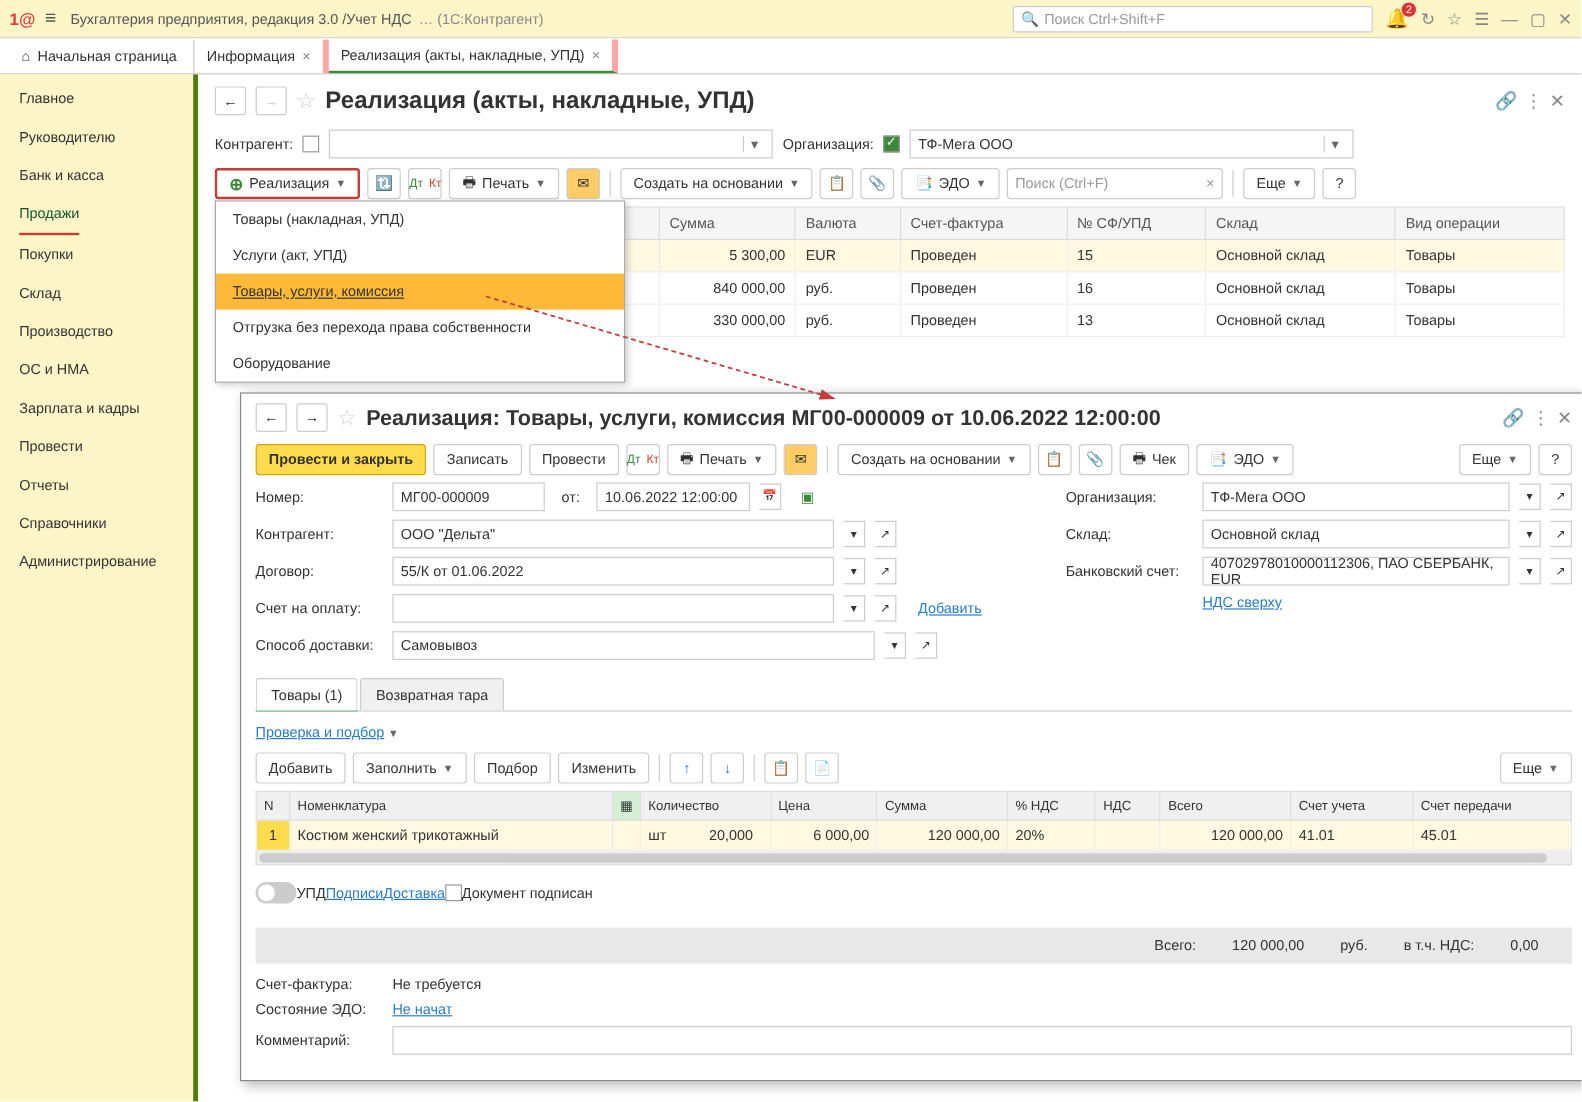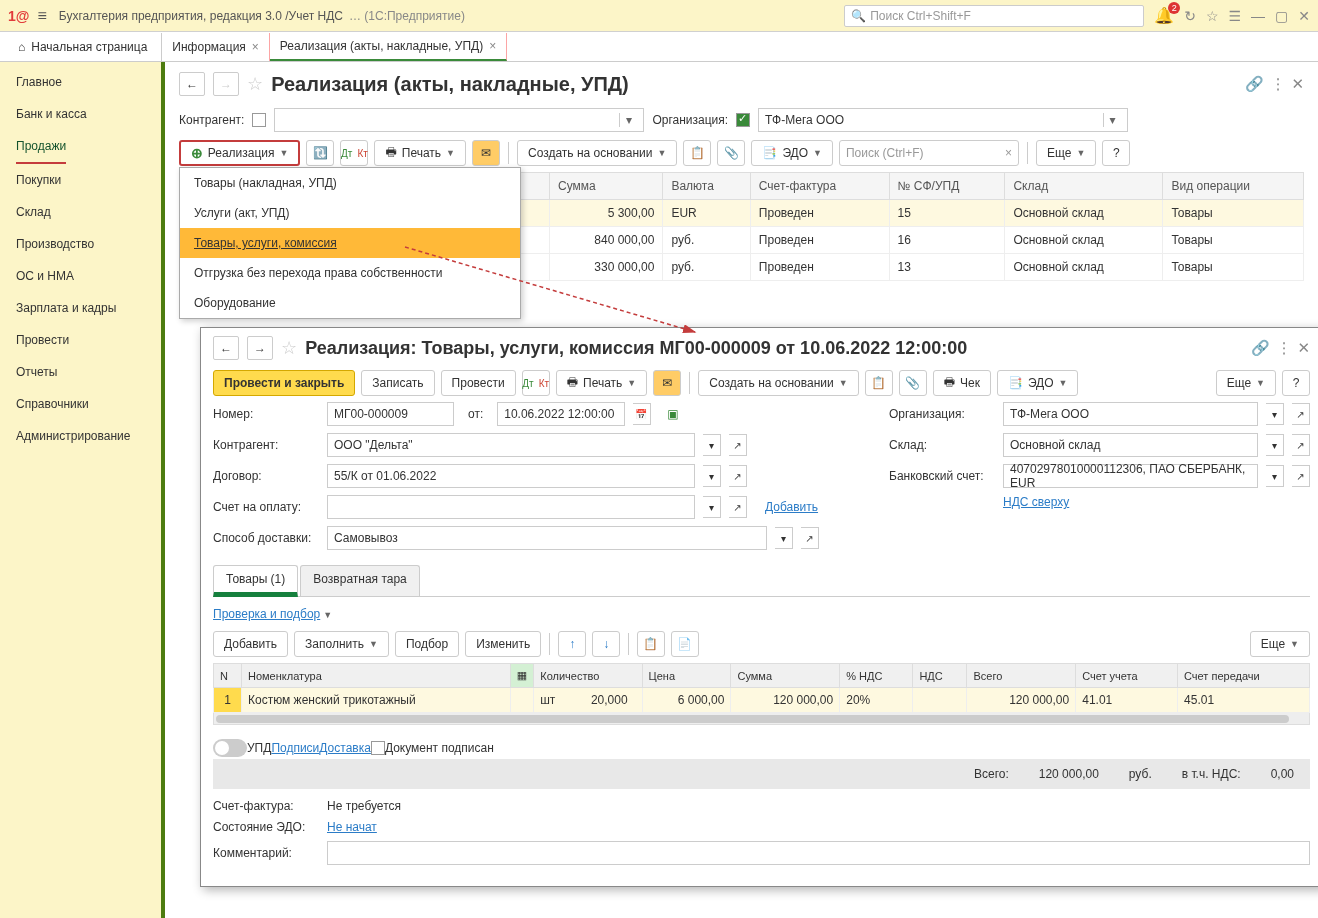--- a/index.html
+++ b/index.html
@@ -12,21 +12,21 @@
     .app-title { flex: 1; display: flex; align-items: center; gap: 6px; color: #555; }
     .search-box { width: 300px; height: 22px; background: #fff; border: 1px solid #ccc; padding: 0 6px; border-radius: 2px; color: #999; font-size: 12px; display: flex; align-items: center; }
     .top-icons { display: flex; align-items: center; gap: 10px; margin-left: 10px; }
     .bell-badge { position: relative; color: #3a8a3a; font-size: 16px; }
     .bell-badge .badge { position: absolute; top: -4px; right: -6px; background: #d33; color: #fff; border-radius: 50%; font-size: 9px; width: 12px; height: 12px; display: flex; align-items: center; justify-content: center; }
     .top-icon { color: #888; font-size: 14px; cursor: pointer; }
     
     
     .tabs-bar { height: 30px; background: #fff; border-bottom: 1px solid #ccc; display: flex; align-items: center; padding-left: 4px; }
     .home-tab { display: flex; align-items: center; gap: 6px; padding: 0 14px; height: 28px; border-right: 1px solid #ccc; cursor: pointer; }
-    .tab { display: flex; align-items: center; gap: 6px; padding: 0 10px; height: 28px; border-right: 1px solid #fca5a5; cursor: pointer; position: relative; }
+    .tab { display: flex; align-items: center; gap: 6px; padding: 0 10px; height: 28px; border-right: 5px solid #fca5a5; cursor: pointer; position: relative; }
     .tab.active { border-bottom: 2px solid #3a8a3a; }
     .tab-close { color: #888; cursor: pointer; }
     
     
     .main-layout { display: flex; height: calc(918px - 62px); }
     .sidebar { width: 165px; background: #fcf5c8; border-right: 4px solid #4d7c0f; padding: 4px 0; }
     .sidebar-item { padding: 9px 16px; cursor: pointer; color: #333; }
     .sidebar-item.active { color: #14532d; border-bottom: 2px solid #c43c3c; display: inline-block; margin-left: 16px; padding: 9px 0; }
     
     .content { flex: 1; position: relative; padding: 10px 14px; overflow: hidden; }
@@ -80,52 +80,52 @@
     .form-label { width: 106px; }
     .form-input { height: 24px; border: 1px solid #ccc; padding: 0 6px; display: flex; align-items: center; background: #fff; }
     .small-btn { width: 18px; height: 22px; border: 1px solid #ccc; display: flex; align-items: center; justify-content: center; font-size: 10px; cursor: pointer; border-left: none; }
     .link { color: #2b7cc7; text-decoration: underline; cursor: pointer; }
     
     .two-col { display: flex; gap: 70px; }
     .col { flex: 1; }
     
     .tab-strip { display: flex; border-bottom: 1px solid #ccc; margin-top: 8px; }
     .tab-btn { padding: 6px 12px; border: 1px solid #ccc; border-bottom: none; background: #f0f0f0; cursor: pointer; margin-right: 2px; border-radius: 3px 3px 0 0; }
-    .tab-btn.active { background: #fff; border-bottom: 5px solid #15803d; margin-bottom: -1px; }
+    .tab-btn.active { background: #fff; border-bottom: 1px solid #15803d; margin-bottom: -1px; }
     
     .item-toolbar { display: flex; gap: 6px; margin: 10px 0 6px; align-items: center; }
     
     .item-table { width: 100%; border-collapse: collapse; }
     .item-table th { background: #f0f0f0; border: 1px solid #ddd; padding: 5px 6px; text-align: left; font-weight: normal; font-size: 11px; }
     .item-table td { border: 1px solid #eee; padding: 5px 6px; font-size: 12px; }
     .item-table tr.sel td { background: #fef9e0; }
     .row-num { background: #ffdb4d !important; text-align: center; width: 28px; }
     
     .hscroll { height: 12px; background: #eee; border: 1px solid #ddd; border-top: none; position: relative; }
     .hscroll-thumb { position: absolute; left: 2px; top: 2px; width: 98%; height: 8px; background: #ccc; border-radius: 4px; }
     
     .footer-bar { display: flex; align-items: center; margin-top: 14px; }
     .toggle { width: 34px; height: 18px; border-radius: 10px; background: #ccc; position: relative; cursor: pointer; }
     .toggle::after { content: ''; position: absolute; left: 2px; top: 2px; width: 14px; height: 14px; background: #fff; border-radius: 50%; }
     
-    .totals-bar { background: #e8e8e8; padding: 8px 16px; display: flex; align-items: center; gap: 30px; margin-top: 2px; }
+    .totals-bar { background: #e8e8e8; padding: 8px 28px; display: flex; align-items: center; gap: 30px; margin-top: 20px; }
     .totals-bar .spacer { flex: 1; }
     
     
     .arrow-svg { position: absolute; top: 175px; left: 230px; z-index: 30; pointer-events: none; }
   </style>
 </head>
 <body>
 
 <div class="top-bar">
   <span class="logo-1c">1@</span>
   <span class="burger">≡</span>
   <div class="app-title">
     <span>Бухгалтерия предприятия, редакция 3.0 /Учет НДС</span>
-    <span style="color:#888;">… (1С:Предприятие)</span>
+    <span style="color:#888;">… (1С:Контрагент)</span>
   </div>
   <div class="search-box">
     <span style="margin-right:4px;">🔍</span>
     <span>Поиск Ctrl+Shift+F</span>
   </div>
   <div class="top-icons">
     <span class="bell-badge">🔔<span class="badge">2</span></span>
     <span class="top-icon">↻</span>
     <span class="top-icon">☆</span>
     <span class="top-icon">☰</span>
@@ -146,20 +146,21 @@
   </div>
   <div class="tab active">
     <span>Реализация (акты, накладные, УПД)</span>
     <span class="tab-close">×</span>
   </div>
 </div>
 
 <div class="main-layout">
   <div class="sidebar">
     <div class="sidebar-item">Главное</div>
+    <div class="sidebar-item">Руководителю</div>
     <div class="sidebar-item">Банк и касса</div>
     <div><span class="sidebar-item active">Продажи</span></div>
     <div class="sidebar-item">Покупки</div>
     <div class="sidebar-item">Склад</div>
     <div class="sidebar-item">Производство</div>
     <div class="sidebar-item">ОС и НМА</div>
     <div class="sidebar-item">Зарплата и кадры</div>
     <div class="sidebar-item">Провести</div>
     <div class="sidebar-item">Отчеты</div>
     <div class="sidebar-item">Справочники</div>
@@ -373,21 +374,21 @@
           </div>
           <div class="form-row">
             <span class="form-label">Счет на оплату:</span>
             <div class="form-input" style="width:368px;"></div>
             <div class="small-btn">▾</div>
             <div class="small-btn">↗</div>
             <span class="link" style="margin-left:10px;">Добавить</span>
           </div>
           <div class="form-row">
             <span class="form-label">Способ доставки:</span>
-            <div class="form-input" style="width:440px;">Самовывоз</div>
+            <div class="form-input" style="width:402px;">Самовывоз</div>
             <div class="small-btn">▾</div>
             <div class="small-btn">↗</div>
           </div>
         </div>
         <div class="col">
           <div class="form-row">
             <span class="form-label">Организация:</span>
             <div class="form-input" style="flex:1;">ТФ-Мега ООО</div>
             <div class="small-btn">▾</div>
             <div class="small-btn">↗</div>

